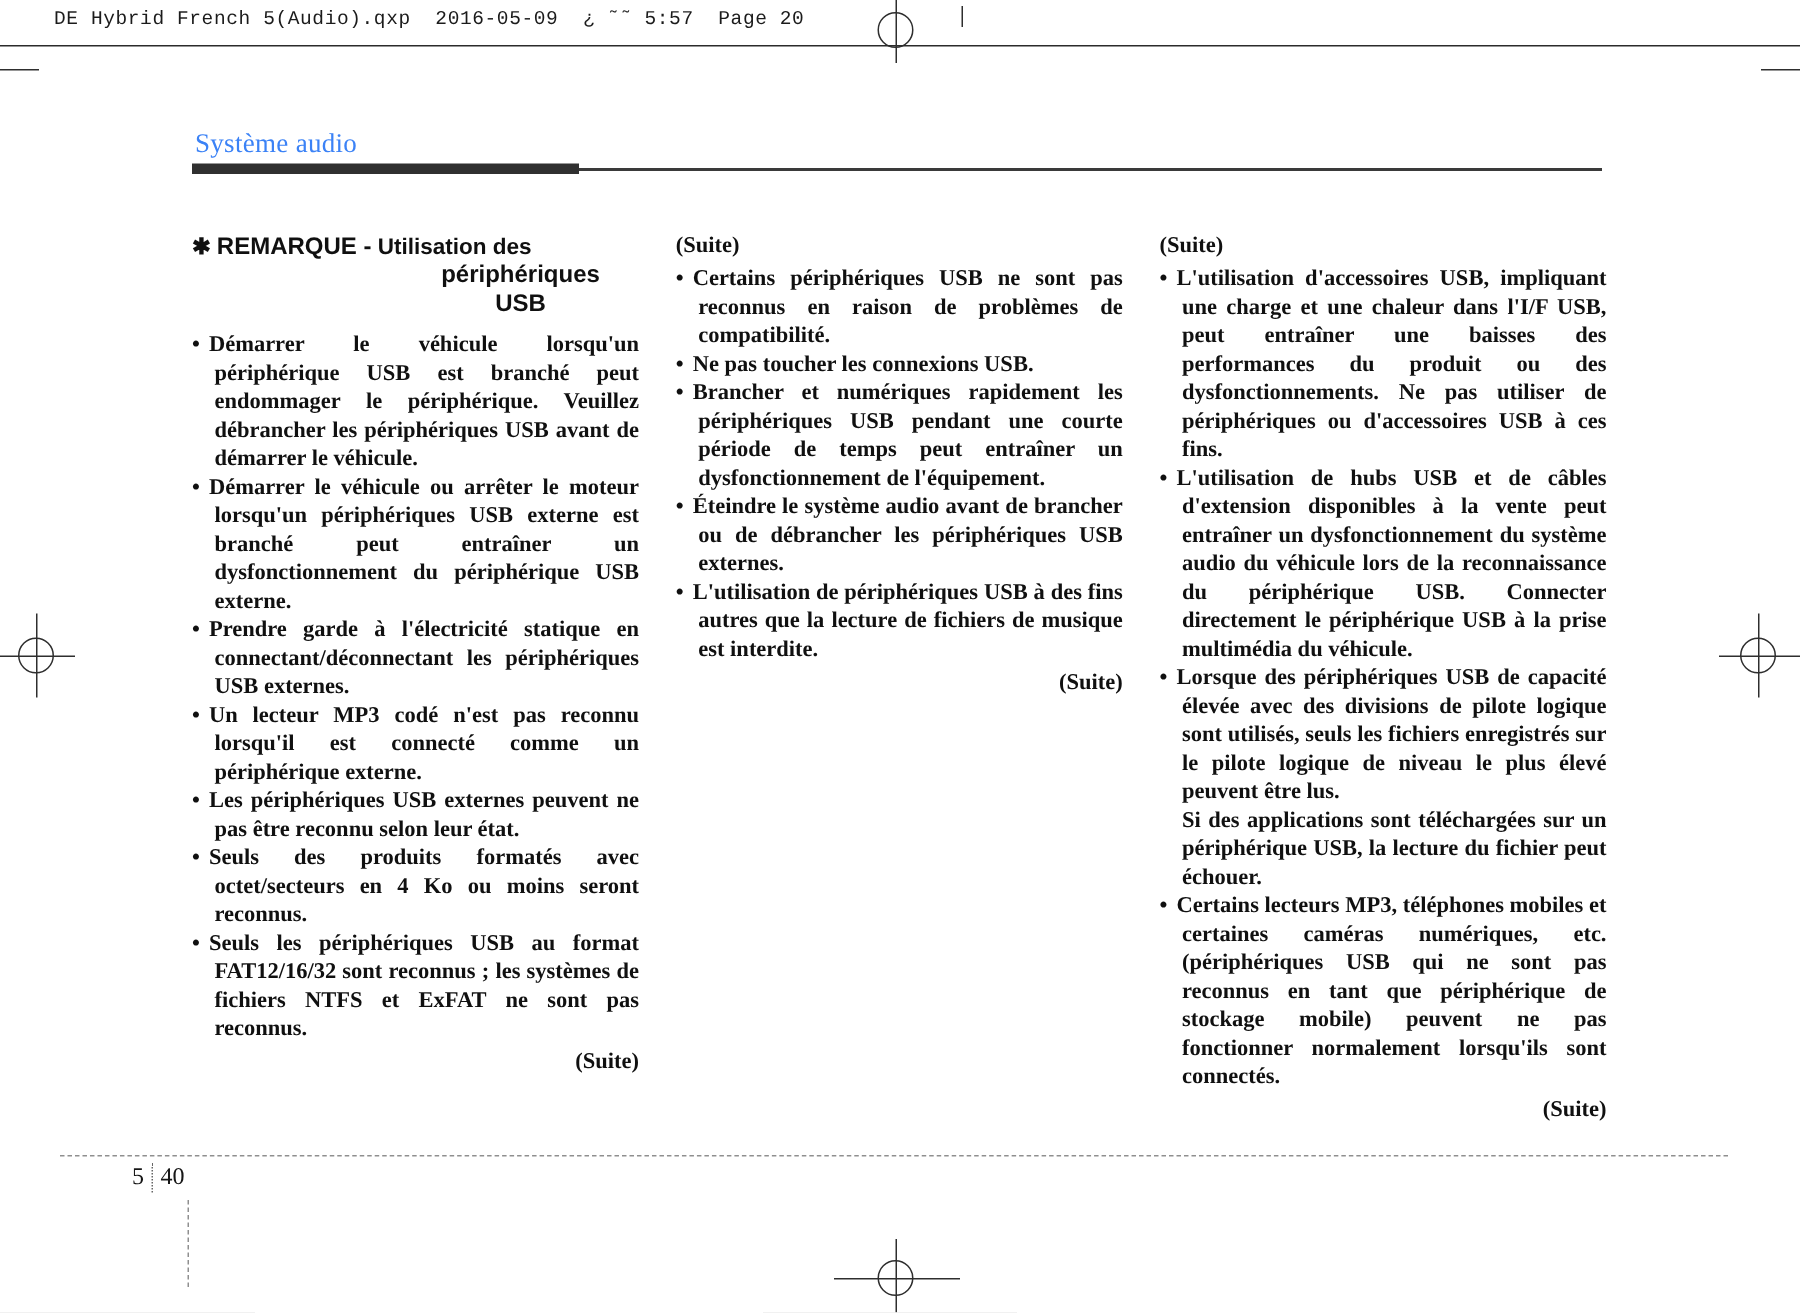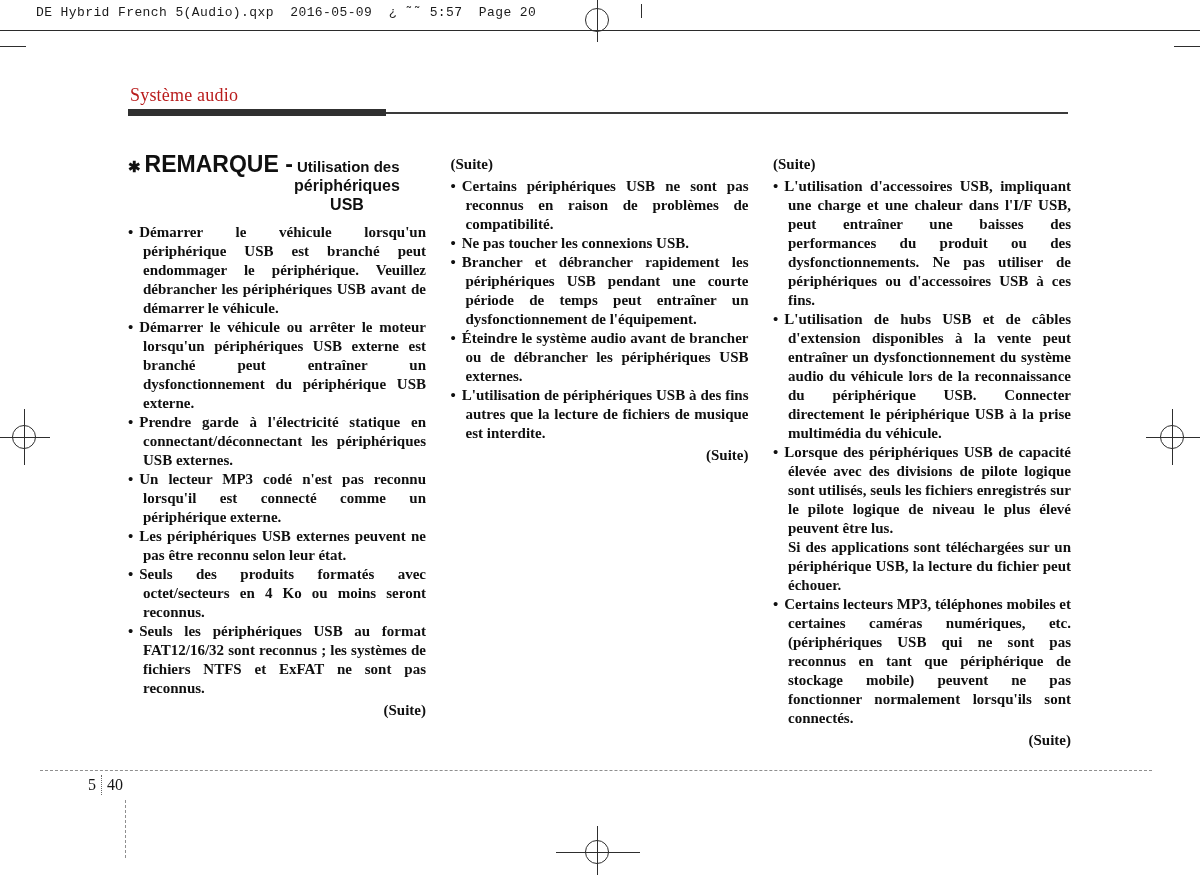--- a/index.html
+++ b/index.html
@@ -21,40 +21,40 @@
   .mk { position:absolute; background:#2e2e2e; }
   .circ {
     position:absolute; width:24px; height:24px; border:1.5px solid #2e2e2e;
     border-radius:50%; background:transparent; box-sizing:border-box;
   }
   .topline { position:absolute; top:30px; left:0; width:1200px; height:1px; background:#2b2b2b; }
 
   
   .section-title {
     position:absolute; top:85px; left:130px; font-size:18px; font-weight:400;
-    color:#b91c1c; letter-spacing:0.2px;
+    color:#3b82f6; letter-spacing:0.2px;
   }
   .bar-thick { position:absolute; top:109px; left:128px; width:258px; height:7px; background:#303030; }
   .bar-thin  { position:absolute; top:112px; left:386px; width:682px; height:2px; background:#3a3a3a; }
 
   
   .columns {
     position:absolute; top:155px; left:128px; width:943px;
     display:flex; justify-content:space-between;
   }
   .col {
     width:298px; font-size:15px; line-height:19px; font-weight:700;
     text-align:justify; color:#101010;
   }
 
   
   .note-head { font-family:"Liberation Sans", sans-serif; text-align:left; margin-bottom:9px; }
   .note-line1 { display:block; }
   .note-sym { font-size:15px; padding-right:4px; }
-  .note-title { font-size:23px; }
+  .note-title { font-size:16px; }
   .note-sub { font-size:15px; }
   .note-line2, .note-line3 { display:block; text-align:center; padding-left:140px; font-size:16px; }
 
   ul.bullets { list-style:none; margin:0; padding:0; }
   li.bullet { padding-left:15px; text-indent:-15px; margin:0; }
   .bl { padding-right:6px; }
   .prelined { white-space:pre-line; }
 
   .suite { font-weight:700; }
   .suite.top { text-align:left; margin-bottom:3px; }
@@ -116,21 +116,21 @@
         <li class="bullet"><span class="bl">•</span><span>Seuls les périphériques USB au format FAT12/16/32 sont reconnus ; les systèmes de fichiers NTFS et ExFAT ne sont pas reconnus.</span></li>
       </ul>
       <div class="suite bottom">(Suite)</div>
     </div>
 
     <div class="col">
       <div class="suite top">(Suite)</div>
       <ul class="bullets">
         <li class="bullet"><span class="bl">•</span><span>Certains périphériques USB ne sont pas reconnus en raison de problèmes de compatibilité.</span></li>
         <li class="bullet"><span class="bl">•</span><span>Ne pas toucher les connexions USB.</span></li>
-        <li class="bullet"><span class="bl">•</span><span>Brancher et débrancher rapidement les périphériques USB pendant une courte période de temps peut entraîner un dysfonctionnement de l'équipement.</span></li>
+        <li class="bullet"><span class="bl">•</span><span>Brancher et numériques rapidement les périphériques USB pendant une courte période de temps peut entraîner un dysfonctionnement de l'équipement.</span></li>
         <li class="bullet"><span class="bl">•</span><span>Éteindre le système audio avant de brancher ou de débrancher les périphériques USB externes.</span></li>
         <li class="bullet"><span class="bl">•</span><span>L'utilisation de périphériques USB à des fins autres que la lecture de fichiers de musique est interdite.</span></li>
       </ul>
       <div class="suite bottom">(Suite)</div>
     </div>
 
     <div class="col">
       <div class="suite top">(Suite)</div>
       <ul class="bullets">
         <li class="bullet"><span class="bl">•</span><span>L'utilisation d'accessoires USB, impliquant une charge et une chaleur dans l'I/F USB, peut entraîner une baisses des performances du produit ou des dysfonctionnements. Ne pas utiliser de périphériques ou d'accessoires USB à ces fins.</span></li>

